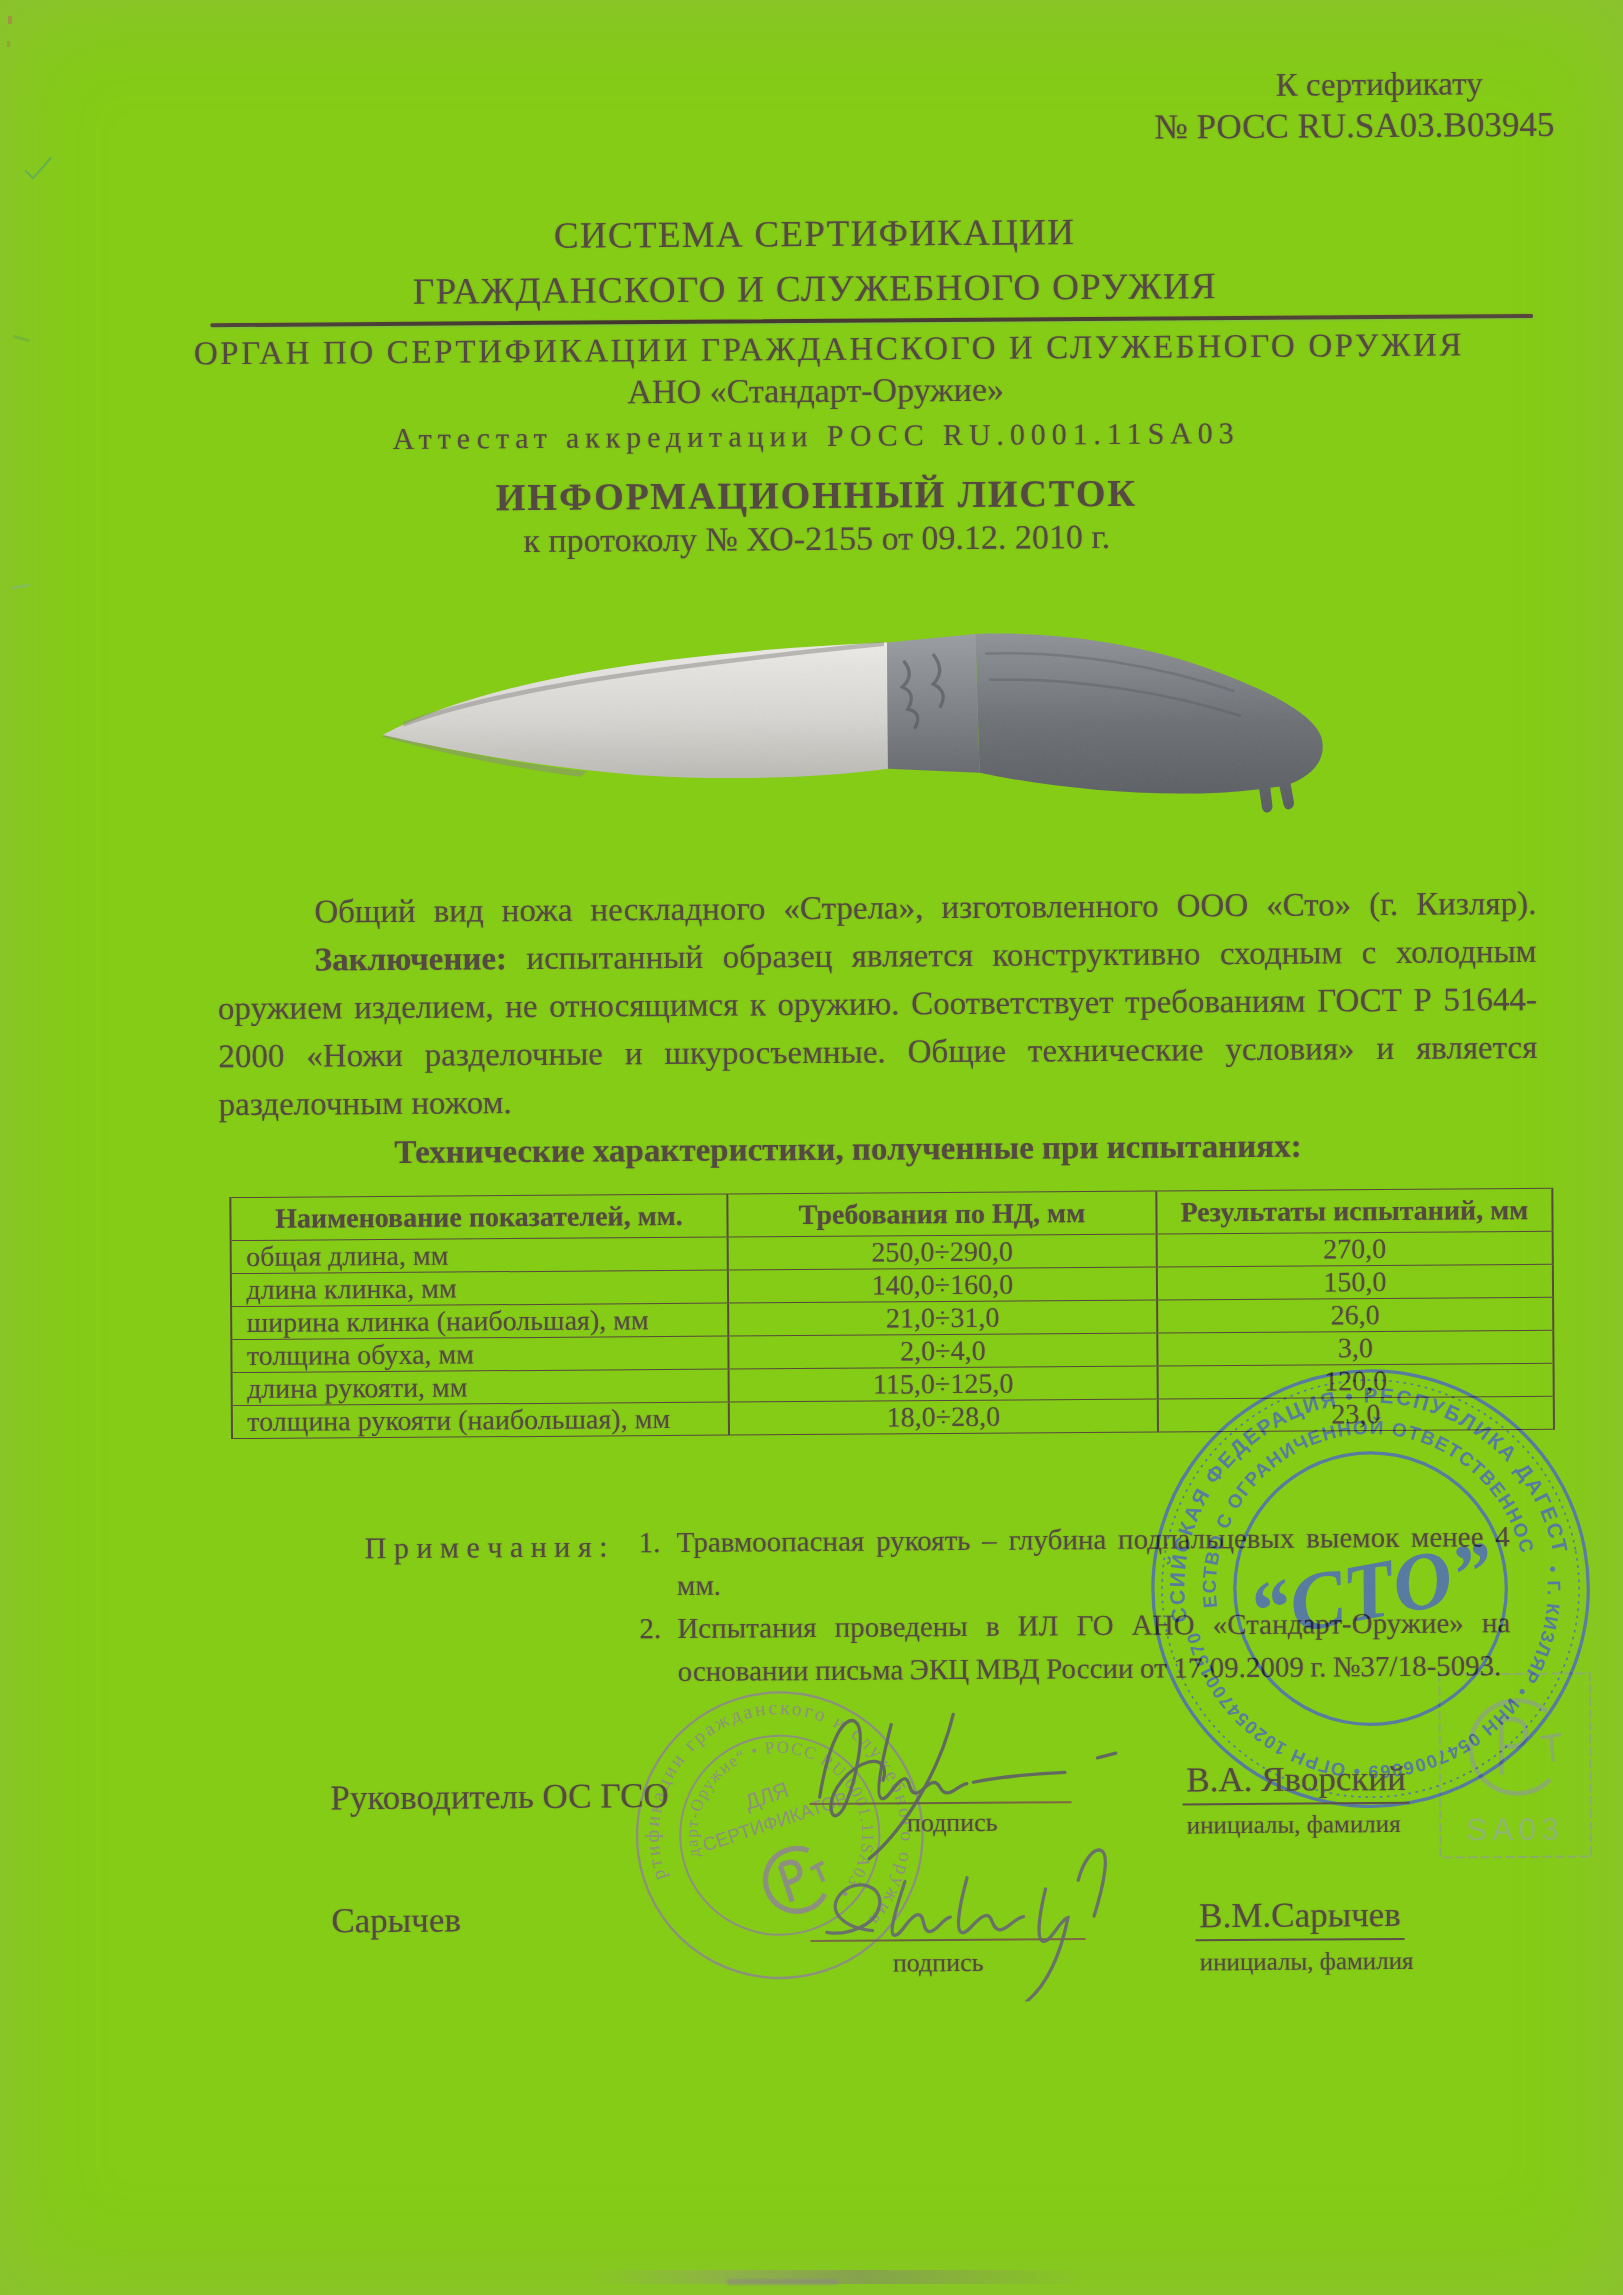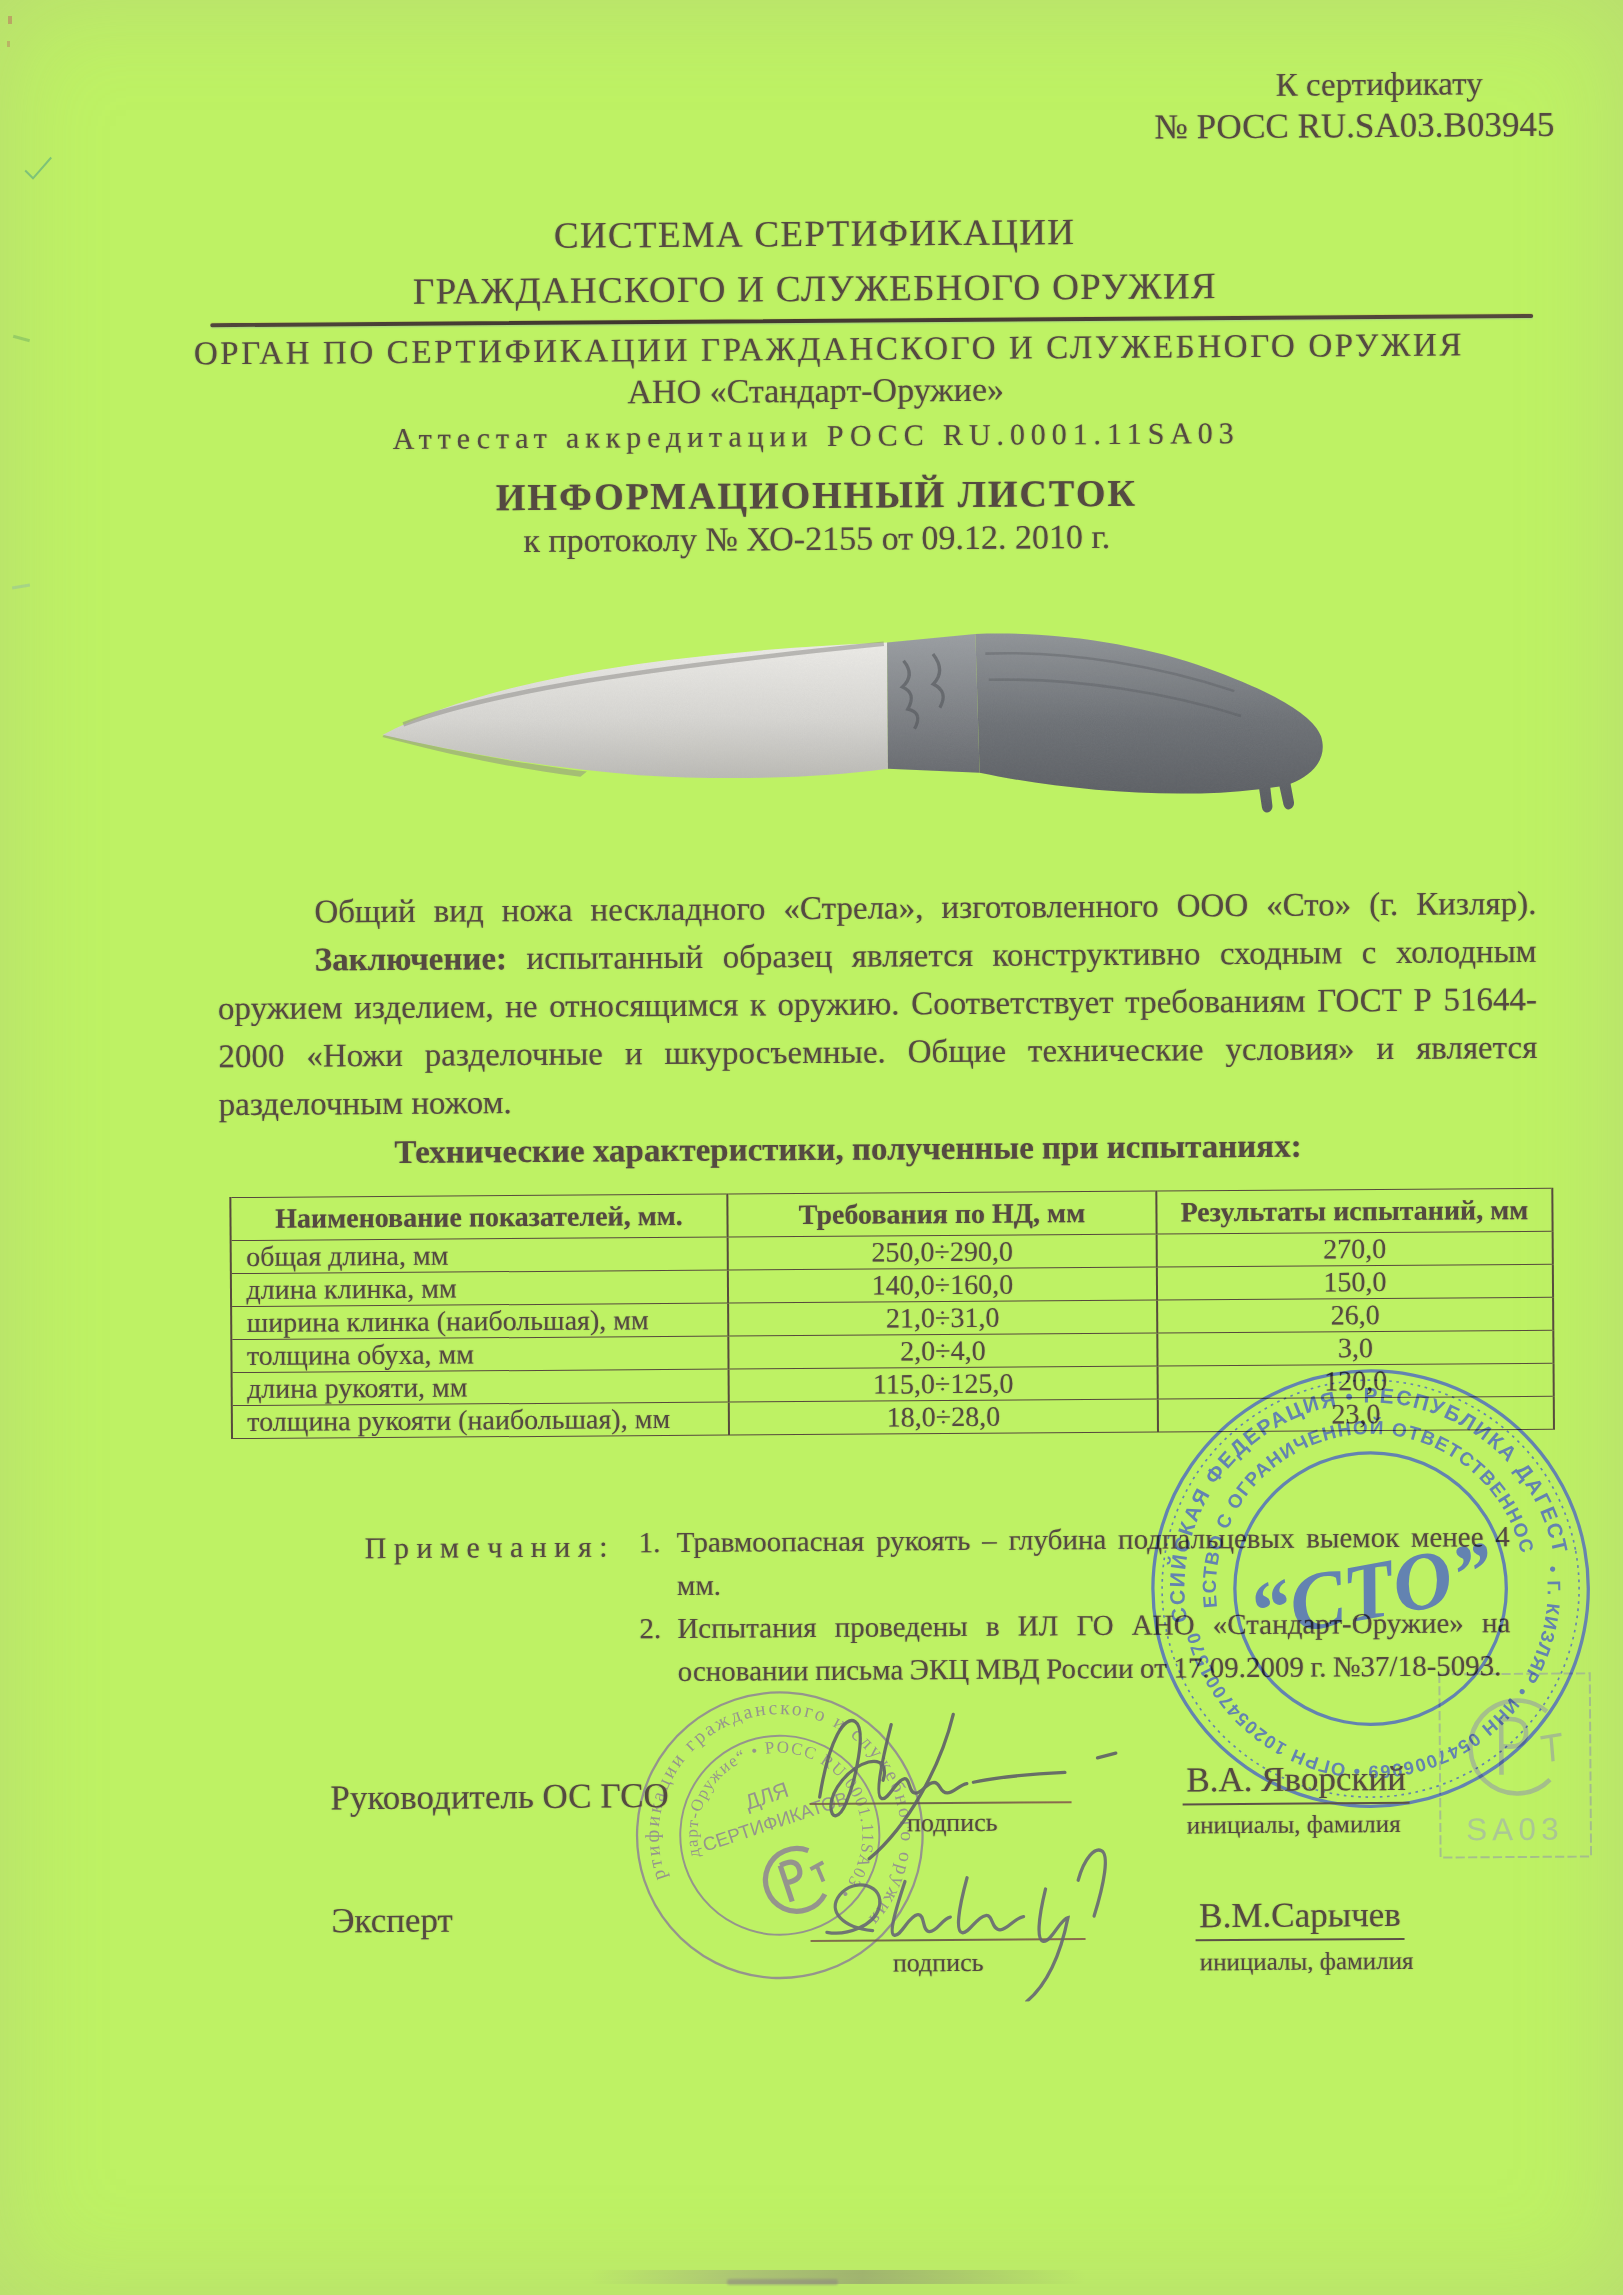--- a/index.html
+++ b/index.html
@@ -1,16 +1,16 @@
 <!DOCTYPE html>
 <html style="font-size:10.5px"><head>
 <meta charset="utf-8">
 <style>
   html,body{margin:0;padding:0;background:#e8e4df;}
-  #page{position:relative;width:1623px;height:2295px;background:#bef264;overflow:hidden;
+  #page{position:relative;width:1623px;height:2295px;background:#84cc16;overflow:hidden;
         font-family:"Liberation Serif","DejaVu Serif",serif;color:#544a41;}
   #page::after{content:"";position:absolute;inset:0;box-shadow:inset 0 0 105px rgba(170,158,146,.28);pointer-events:none;}
   .tilt{position:absolute;inset:0;transform:rotate(-0.4deg);transform-origin:812px 1147px;}
   .abs{position:absolute;}
   .ink{color:#544a41;text-shadow:0 0 1.3px rgba(95,75,55,.35),1px 0 0.7px rgba(190,90,60,.14),-1px 0 0.7px rgba(70,125,185,.14);}
   .ctr{text-align:center;}
   
   .ref{left:1113px;top:68px;width:497px;font-size:33px;line-height:41px;}
   .ref .l1{transform:translateX(25px);}
   .ref .l2{font-size:35px;}
@@ -248,21 +248,21 @@
       <text x="118" y="258" text-anchor="middle" fill="#9aa3bd" stroke="none" font-family="Liberation Sans, sans-serif" font-size="48" letter-spacing="8">SA03</text>
     </g>
   </svg>
 
   <div class="abs role1 ink">Руководитель ОС ГСО</div>
   <div class="abs sigline sl1"></div>
   <div class="abs podp1 ctr ink">подпись</div>
   <div class="abs name nm1 ink">В.А. Яворский</div>
   <div class="abs cap38 in1 ink">инициалы, фамилия</div>
 
-  <div class="abs role2 ink">Эксперт</div>
+  <div class="abs role2 ink">Сарычев</div>
   <div class="abs sigline sl2"></div>
   <div class="abs podp2 ctr ink">подпись</div>
   <div class="abs name nm2 ink">В.М.Сарычев</div>
   <div class="abs cap38 in2 ink">инициалы, фамилия</div>
 
   <svg class="abs" style="left:753px;top:1676px;" width="458" height="216" viewBox="0 0 700 330">
     <g fill="none" stroke="#5f6068" stroke-width="5" stroke-linecap="round" opacity=".9">
       <path d="M95,185 C110,95 135,60 150,70 C168,82 150,160 135,195 C125,218 112,220 112,200 C112,175 140,140 170,132 C192,127 198,142 192,160"></path>
       <path d="M205,75 C188,140 180,185 190,188 C200,191 212,160 224,158 C234,156 230,180 242,180 C252,180 258,164 270,164 C280,164 278,180 290,180 C300,180 308,168 320,166"></path>
       <path d="M330,164 C360,158 420,152 470,150"></path>

